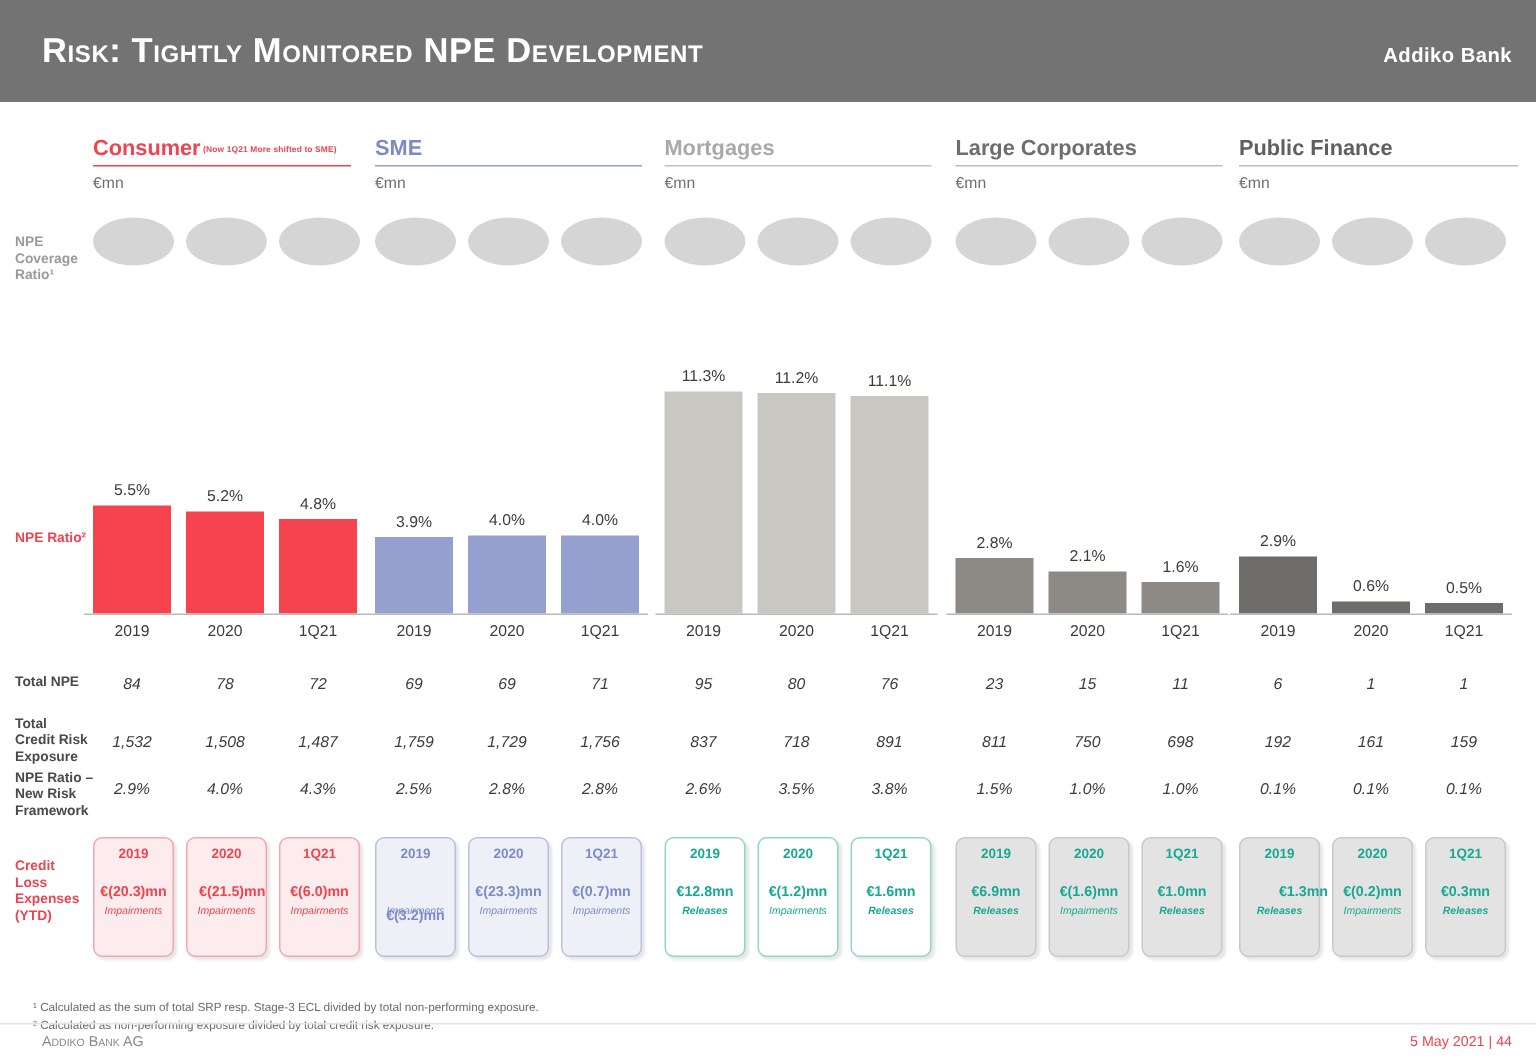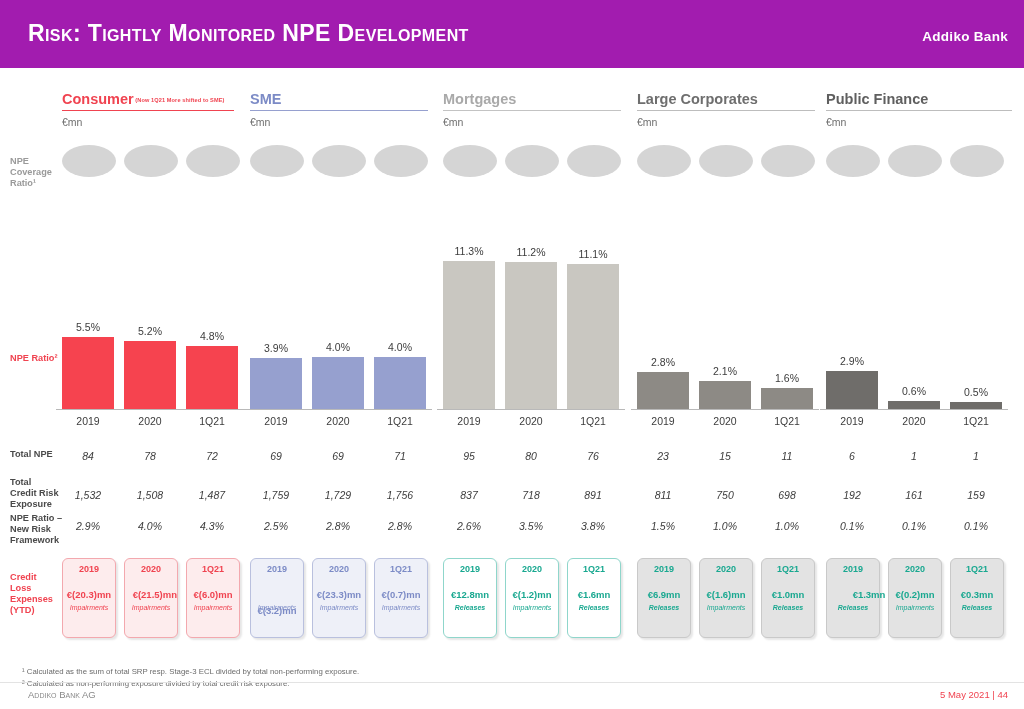--- a/index.html
+++ b/index.html
@@ -6,21 +6,21 @@
   body {
     width:1024px; height:709px;
     font-family:"Liberation Sans", sans-serif;
     background:#ffffff;
     color:#3c3c3c;
     position:relative;
     overflow:hidden;
   }
   #header {
     position:absolute; left:0; top:0; width:1024px; height:68px;
-    background:#a21caf;
+    background:#737373;
   }
   #header-title {
     position:absolute; left:28px; top:20px;
     color:#ffffff;
     font-size:23px;
     font-variant:small-caps;
     letter-spacing:0.4px;
     font-weight:600;
   }
   #header-brand {

